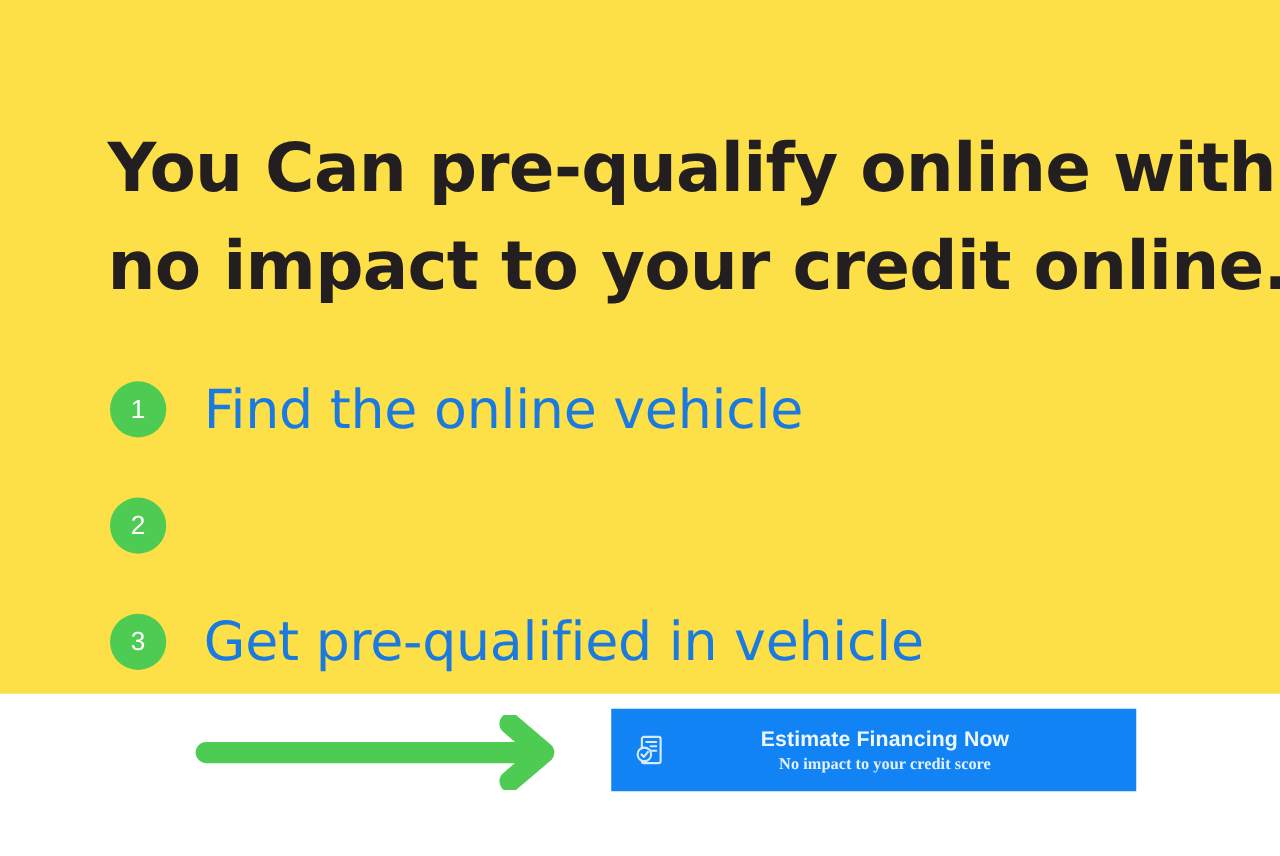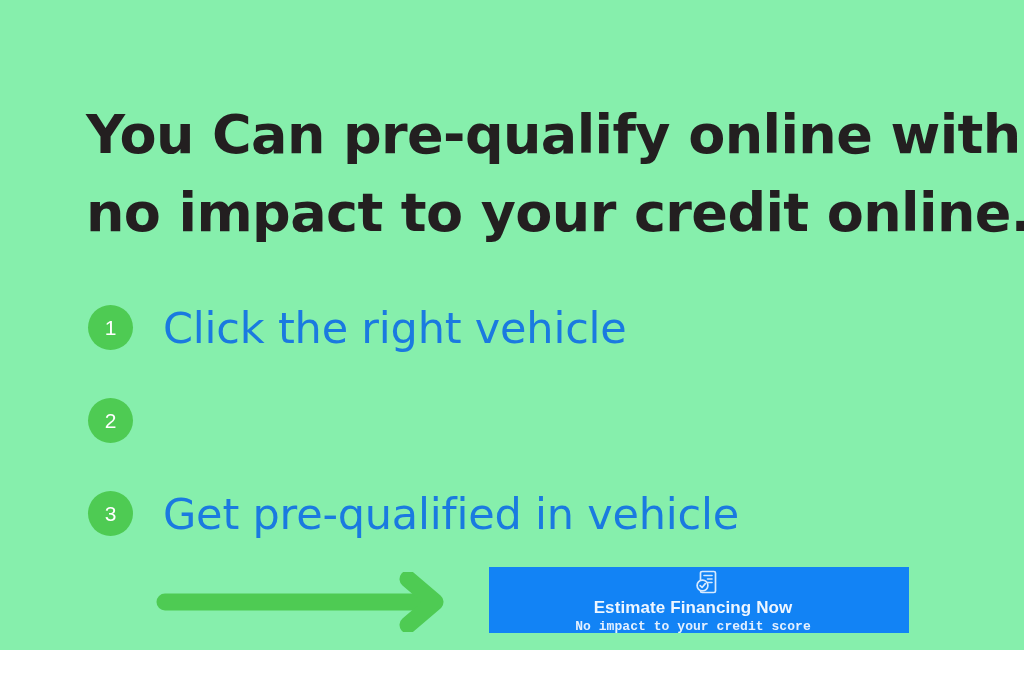--- a/index.html
+++ b/index.html
@@ -13,22 +13,22 @@
     font-family: "Liberation Sans", sans-serif;
     overflow: hidden;
     position: relative;
   }
 
   .promo {
     position: absolute;
     left: 0;
     top: 0;
     width: 1024px;
-    height: 650px;
-    background: #86efac;
+    height: 555px;
+    background: #fde047;
   }
 
   
   .headline {
     position: absolute;
     left: 86px;
     top: 96px;
     width: 880px;
     color: #231f20;
     font-family: "DejaVu Sans", sans-serif;
@@ -98,21 +98,20 @@
     top: 567px;
     width: 420px;
     height: 66px;
     background: #1283f5;
     box-sizing: border-box;
     display: flex;
     align-items: center;
     padding-left: 16px;
     cursor: pointer;
     border: none;
-    flex-direction: column;
   }
   .cta-icon {
     flex: 0 0 auto;
     width: 30px;
     height: 30px;
     display: flex;
     align-items: center;
     justify-content: center;
     opacity: 0.92;
   }
@@ -126,42 +125,42 @@
     color: #eef6ff;
     font-family: "Liberation Sans", sans-serif;
     font-size: 17px;
     font-weight: bold;
     line-height: 21px;
     letter-spacing: 0.1px;
   }
   .cta-subtitle {
     display: block;
     color: #e4f0ff;
-    font-family: Liberation Mono, monospace;
+    font-family: Liberation Serif, serif;
     font-size: 13px;
     font-weight: bold;
     line-height: 18px;
     letter-spacing: 0.05px;
   }
 </style>
 </head>
 <body>
 
 <div class="promo">
 
   <div class="headline">
     <span class="headline-line">You Can pre-qualify online with</span>
     <span class="headline-line">no impact to your credit online.</span>
   </div>
 
   <div class="steps">
 
     <div class="step-row">
       <span class="step-badge">1</span>
-      <span class="step-label">Click the right vehicle</span>
+      <span class="step-label">Find the online vehicle</span>
     </div>
 
     <div class="step-row">
       <span class="step-badge">2</span>
     </div>
 
     <div class="step-row">
       <span class="step-badge">3</span>
       <span class="step-label">Get pre-qualified in vehicle</span>
     </div>

